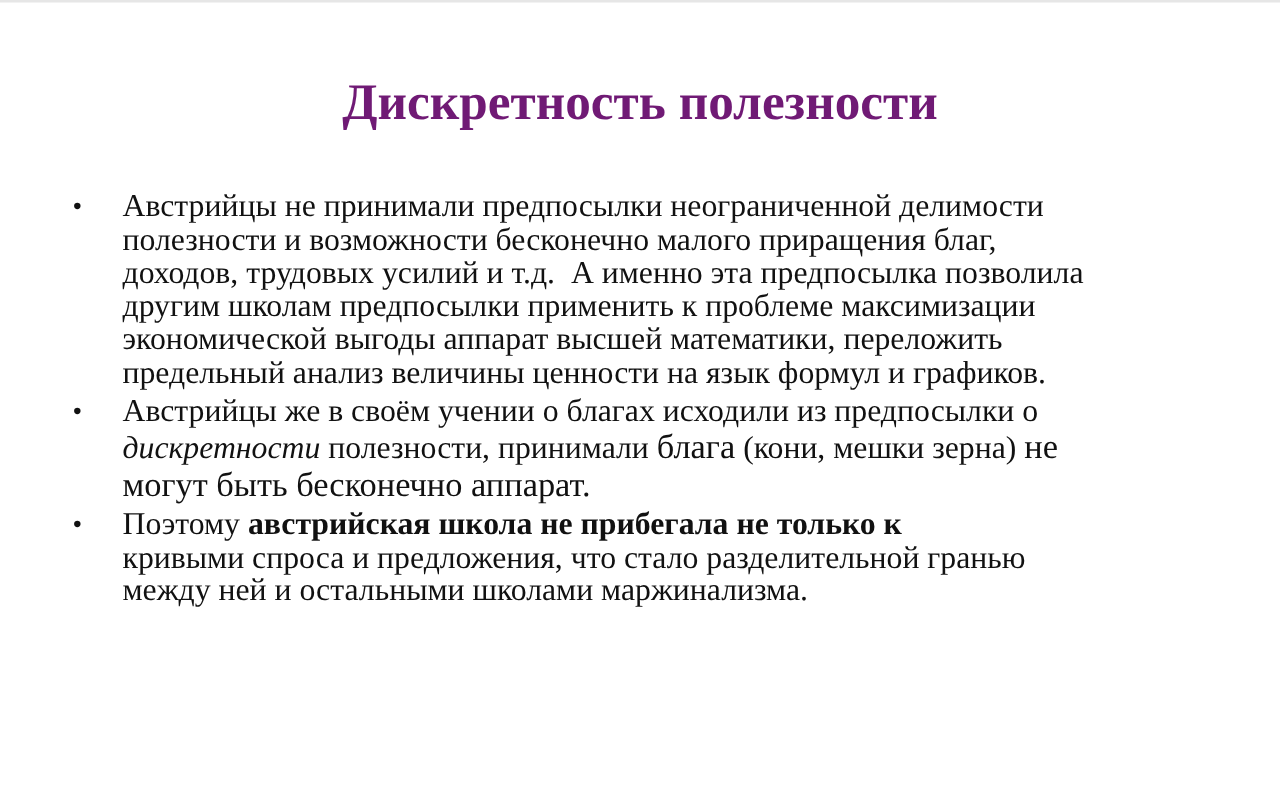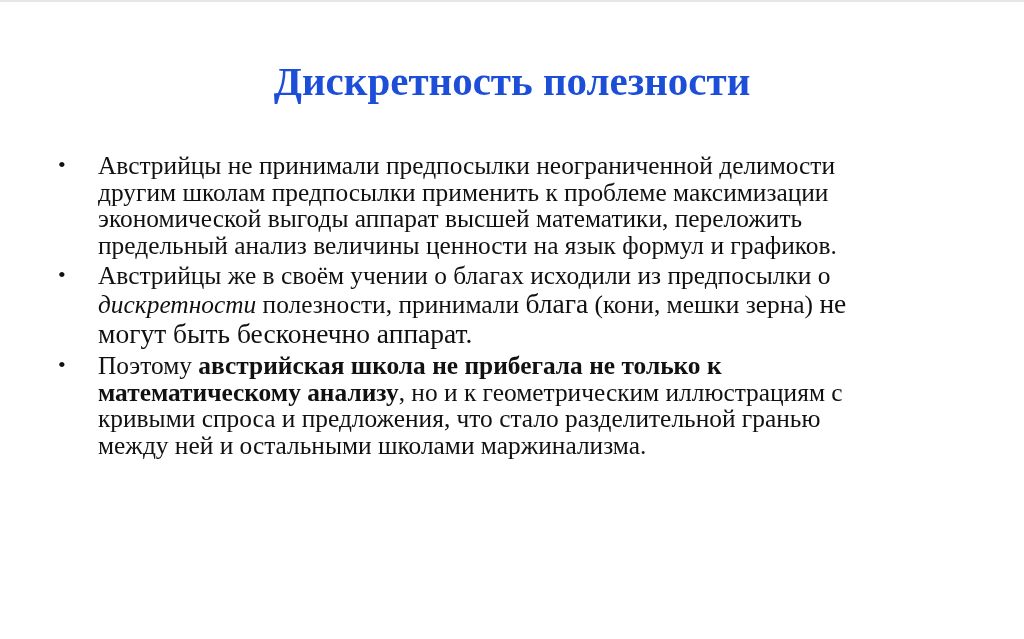--- a/index.html
+++ b/index.html
@@ -27,21 +27,21 @@
       width: 1024px; height: 639px;
     }
     .title {
       position: absolute;
       left: 0; top: 56px;
       width: 1024px;
       text-align: center;
       font-size: 41px;
       font-weight: bold;
       line-height: 50px;
-      color: #1d4ed8;
+      color: #701a75;
       margin: 0;
     }
     .bullets {
       position: absolute;
       left: 0; top: 152px;
       width: 1024px;
       margin: 0;
       padding: 0;
       list-style: none;
     }
@@ -72,33 +72,34 @@
 <div class="top-line"></div>
 
 <div class="slide">
   <h1 class="title">Дискретность полезности</h1>
 
   <ul class="bullets">
 
     <li class="bullet-item">
       <span class="bullet-mark">•</span>
       <span class="line">Австрийцы не принимали предпосылки неограниченной делимости</span>
+      <span class="line">полезности и возможности бесконечно малого приращения благ,</span>
+      <span class="line" style="white-space:pre;">доходов, трудовых усилий и т.д.  А именно эта предпосылка позволила</span>
       <span class="line">другим школам предпосылки применить к проблеме максимизации</span>
       <span class="line">экономической выгоды аппарат высшей математики, переложить</span>
       <span class="line">предельный анализ величины ценности на язык формул и графиков.</span>
     </li>
 
     <li class="bullet-item">
       <span class="bullet-mark">•</span>
       <span class="line">Австрийцы же в своём учении о благах исходили из предпосылки о</span>
       <span class="line-tall" style="white-space:pre;"><span class="i">дискретности</span><span> полезности, принимали </span><span class="b-big">блага</span><span> (кони, мешки зерна) </span><span class="b-big">не</span></span>
       <span class="line-tall b-big">могут быть бесконечно аппарат.</span>
     </li>
 
     <li class="bullet-item">
       <span class="bullet-mark">•</span>
       <span class="line" style="white-space:pre;"><span>Поэтому </span><span class="b">австрийская школа не прибегала не только к</span></span>
-      <span class="line"><span class="b">математическому анализу</span><span>, но и к геометрическим иллюстрациям с</span></span>
       <span class="line">кривыми спроса и предложения, что стало разделительной гранью</span>
       <span class="line">между ней и остальными школами маржинализма.</span>
     </li>
   </ul>
 </div>
 
 </body></html>

